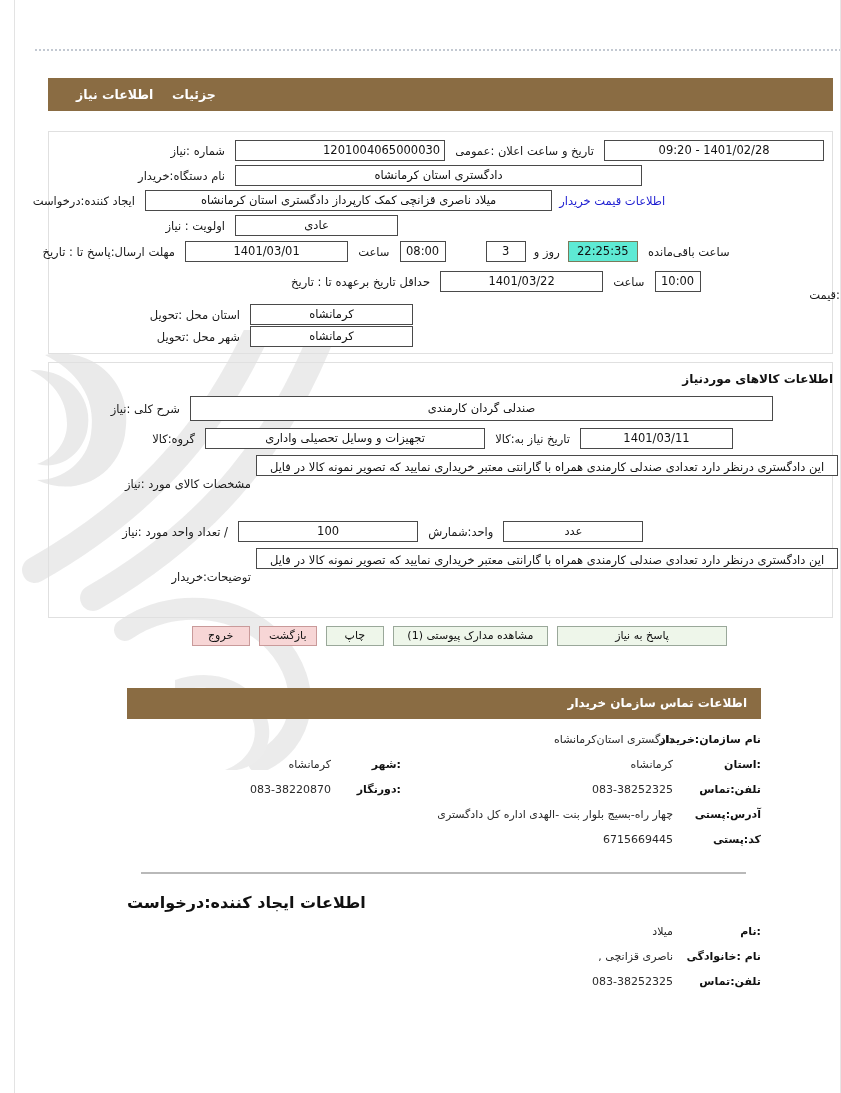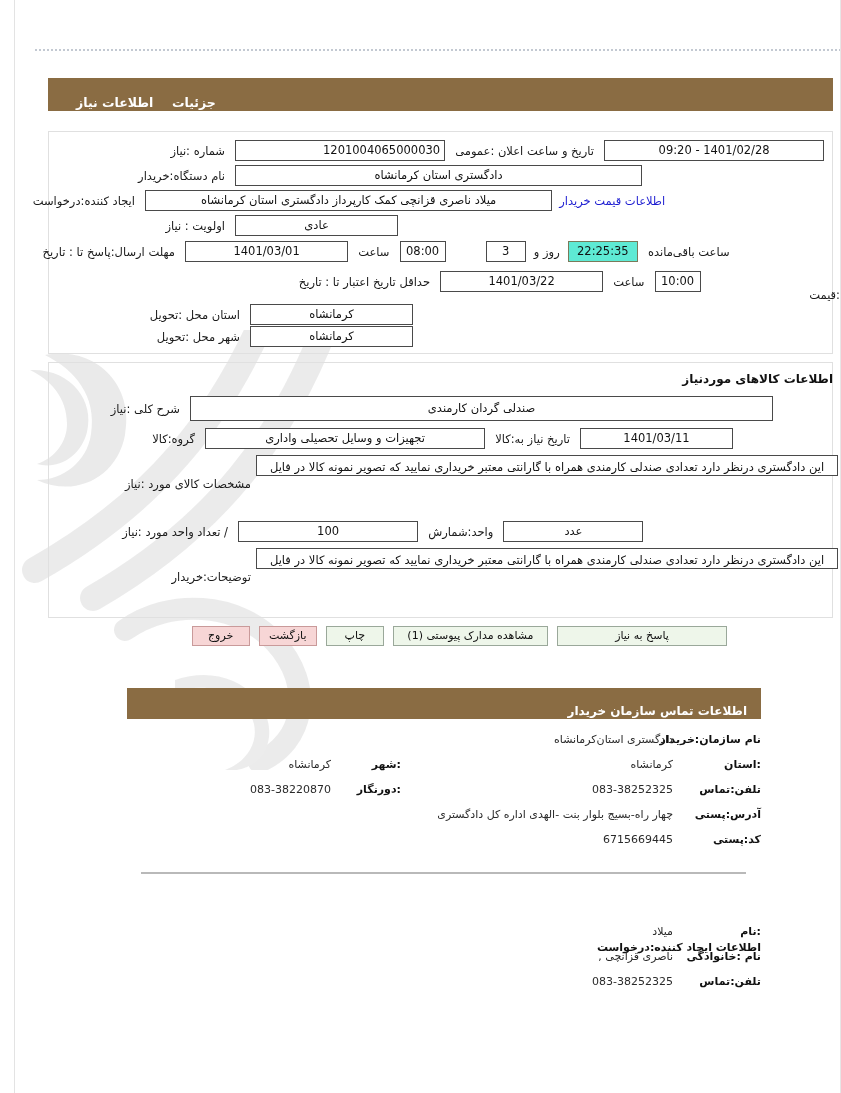--- a/index.html
+++ b/index.html
@@ -50,21 +50,21 @@
   }
 
   
   .bar {
     background: #8a6c43;
     color: #ffffff;
     height: 33px;
     line-height: 33px;
     font-size: 12.5px;
     font-weight: bold;
-    padding: 8px 14px;
+    padding: 0 14px;
     letter-spacing: .2px;
     white-space: nowrap;
   }
   #header-bar {
     position: absolute;
     left: 33px; top: 78px;
     width: 785px;
     text-align: left;
   }
   #header-bar .htab { display: inline-block; margin-left: 14px; }
@@ -202,22 +202,22 @@
   .divider {
     position: absolute;
     left: 126px; top: 872px;
     width: 605px; height: 0;
     border-top: 2px solid #b9b9b9;
   }
   .sub-title {
     position: absolute;
     left: 112px; top: 893px;
     width: 634px;
-    text-align: right;
-    font-size: 11px; font-weight: bold; color: #111; margin-top: 48px;
+    text-align: left;
+    font-size: 16px; font-weight: bold; color: #111;
   }
 </style>
 </head>
 <body>
 
 <div class="page-frame">
 
   <div class="watermark">
     <svg viewBox="0 0 520 440" xmlns="http://www.w3.org/2000/svg">
       <g fill="#d9d9d9">
@@ -280,21 +280,21 @@
       <span class="box" style="width:46px;">08:00</span>
       <span class="inline-txt">ساعت</span>
       <span class="box" style="width:163px;">1401/03/01</span>
       <span class="inline-txt" style="width:120px; text-align:right;">مهلت ارسال:پاسخ   تا : تاریخ</span>
     </div>
 
     <div class="row" style="left:300px; top:271px; width:530px; text-align:left;">
       <span class="box" style="width:46px;">10:00</span>
       <span class="inline-txt">ساعت</span>
       <span class="box" style="width:163px;">1401/03/22</span>
-      <span class="inline-txt" style="width:120px; text-align:right;">حداقل تاریخ اعتبار   تا : تاریخ</span>
+      <span class="inline-txt" style="width:120px; text-align:right;">حداقل تاریخ برعهده   تا : تاریخ</span>
     </div>
     <div class="row" style="left:690px; top:284px; width:140px; text-align:right;">
       <span class="inline-txt">:قیمت</span>
     </div>
 
     <div class="row" style="left:140px; top:304px; width:690px; text-align:left;">
       <span class="box" style="width:163px;">کرمانشاه</span>
       <span class="inline-txt" style="width:90px; text-align:right;">استان محل :تحویل</span>
     </div>
 

